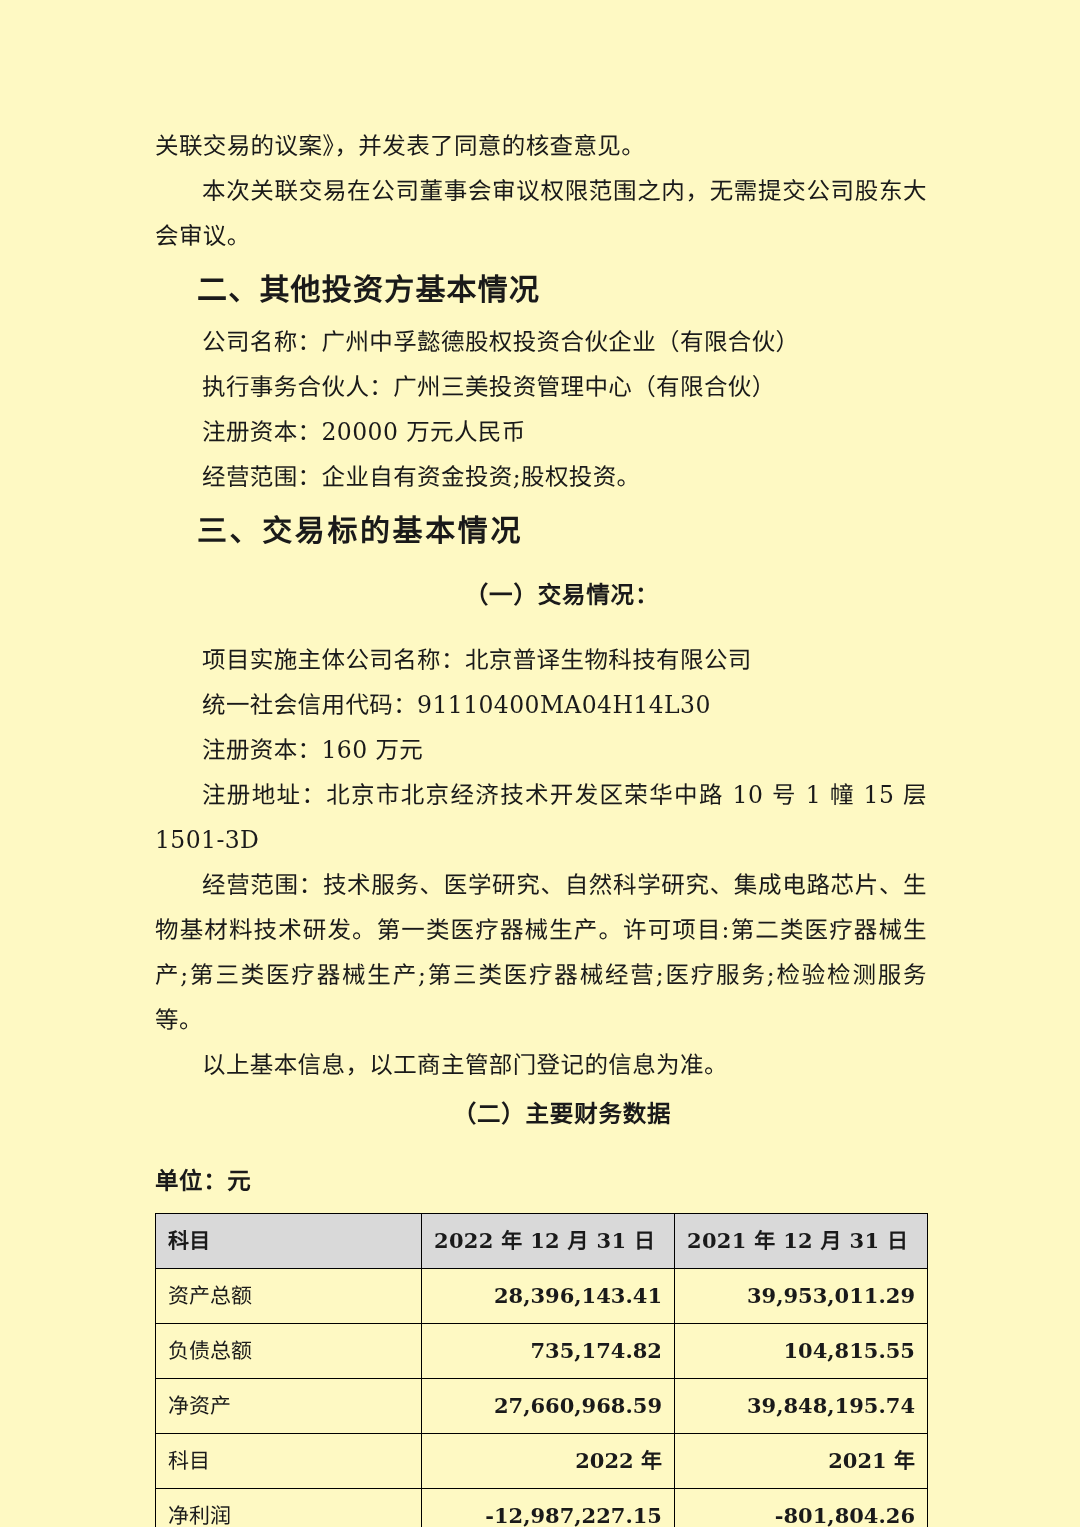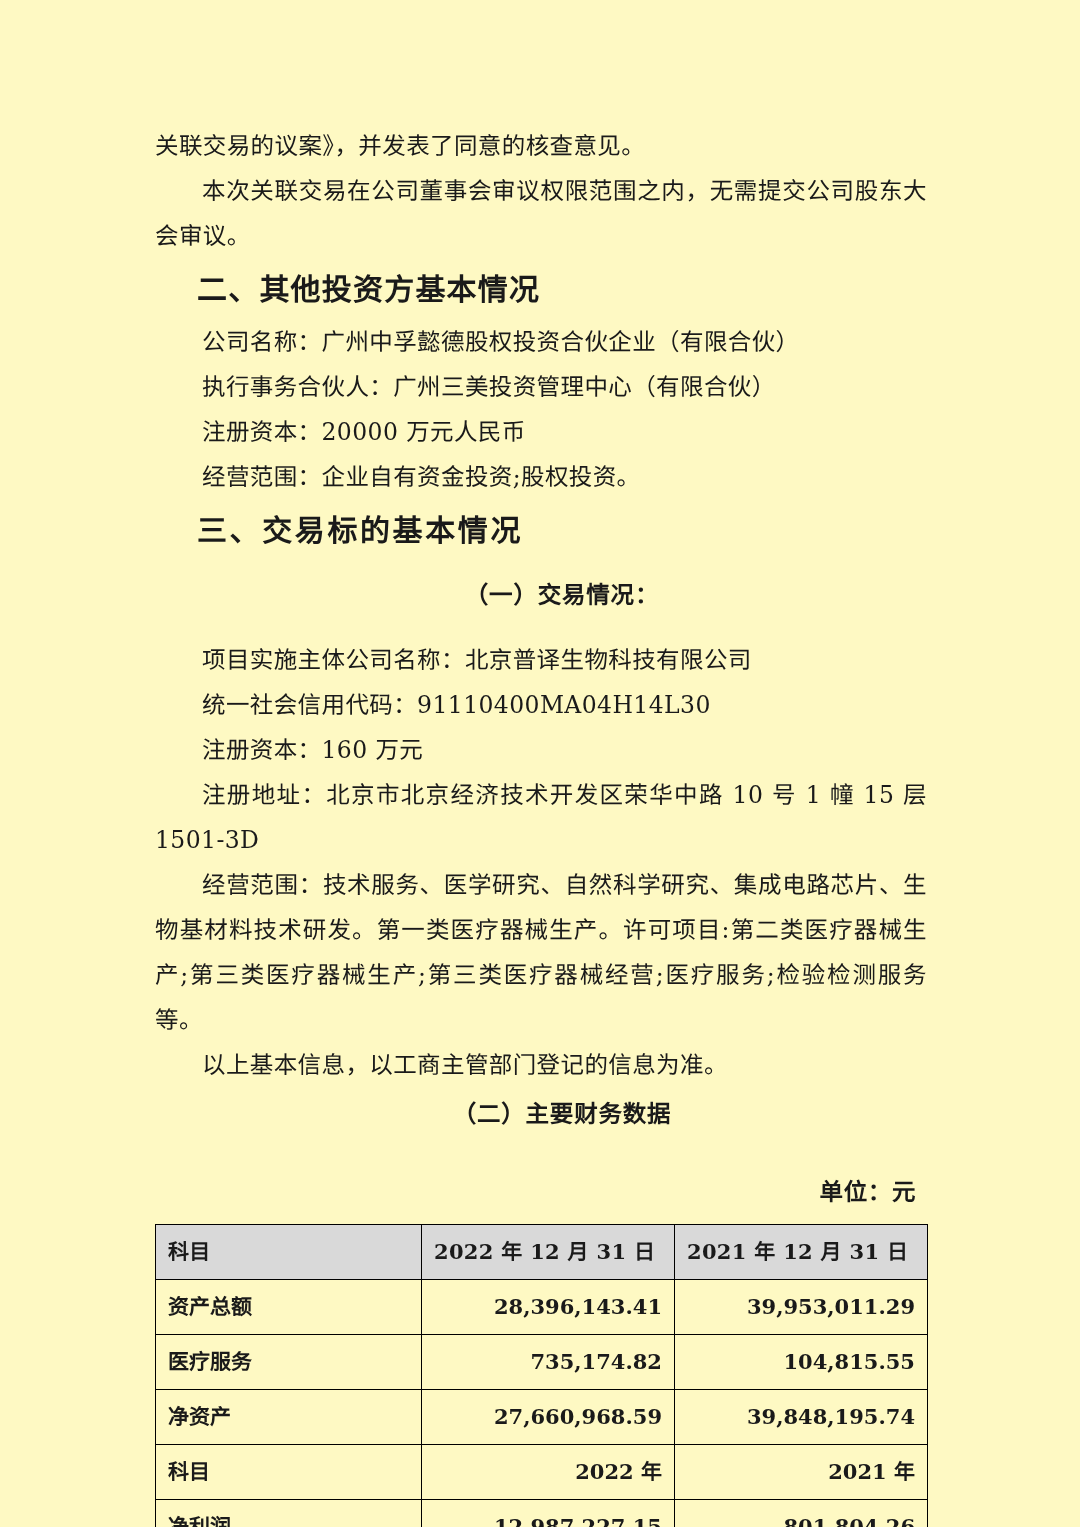--- a/index.html
+++ b/index.html
@@ -69,22 +69,21 @@
 
   .spacer-8 { height: 8px; }
   .spacer-16 { height: 16px; }
   .spacer-20 { height: 20px; }
 
   
   .unit-label {
     font-size: 23.5px;
     line-height: 40px;
     font-weight: bold;
-    text-align: right;
-    margin: 11px;
+    margin: 0;
     letter-spacing: 0.6px;
   }
 
   
   .fin-table {
     width: 772px;
     border-collapse: collapse;
     margin-top: 12px;
     table-layout: fixed;
   }
@@ -103,21 +102,21 @@
     height: 41px;
   }
   .fin-table thead th {
     background: #d9d9d9;
     font-weight: bold;
     text-align: left;
     letter-spacing: 0.3px;
   }
   .fin-table tbody td.label {
     text-align: left;
-    font-weight: bold;
+    font-weight: normal;
   }
   .fin-table tbody td.value {
     text-align: right;
     font-weight: bold;
     font-variant-numeric: tabular-nums;
   }
 </style>
 </head>
 <body>
 
@@ -184,21 +183,21 @@
           <th>2021 年 12 月 31 日</th>
         </tr>
       </thead>
       <tbody>
         <tr>
           <td class="label">资产总额</td>
           <td class="value">28,396,143.41</td>
           <td class="value">39,953,011.29</td>
         </tr>
         <tr>
-          <td class="label">医疗服务</td>
+          <td class="label">负债总额</td>
           <td class="value">735,174.82</td>
           <td class="value">104,815.55</td>
         </tr>
         <tr>
           <td class="label">净资产</td>
           <td class="value">27,660,968.59</td>
           <td class="value">39,848,195.74</td>
         </tr>
         <tr>
           <td class="label">科目</td>

